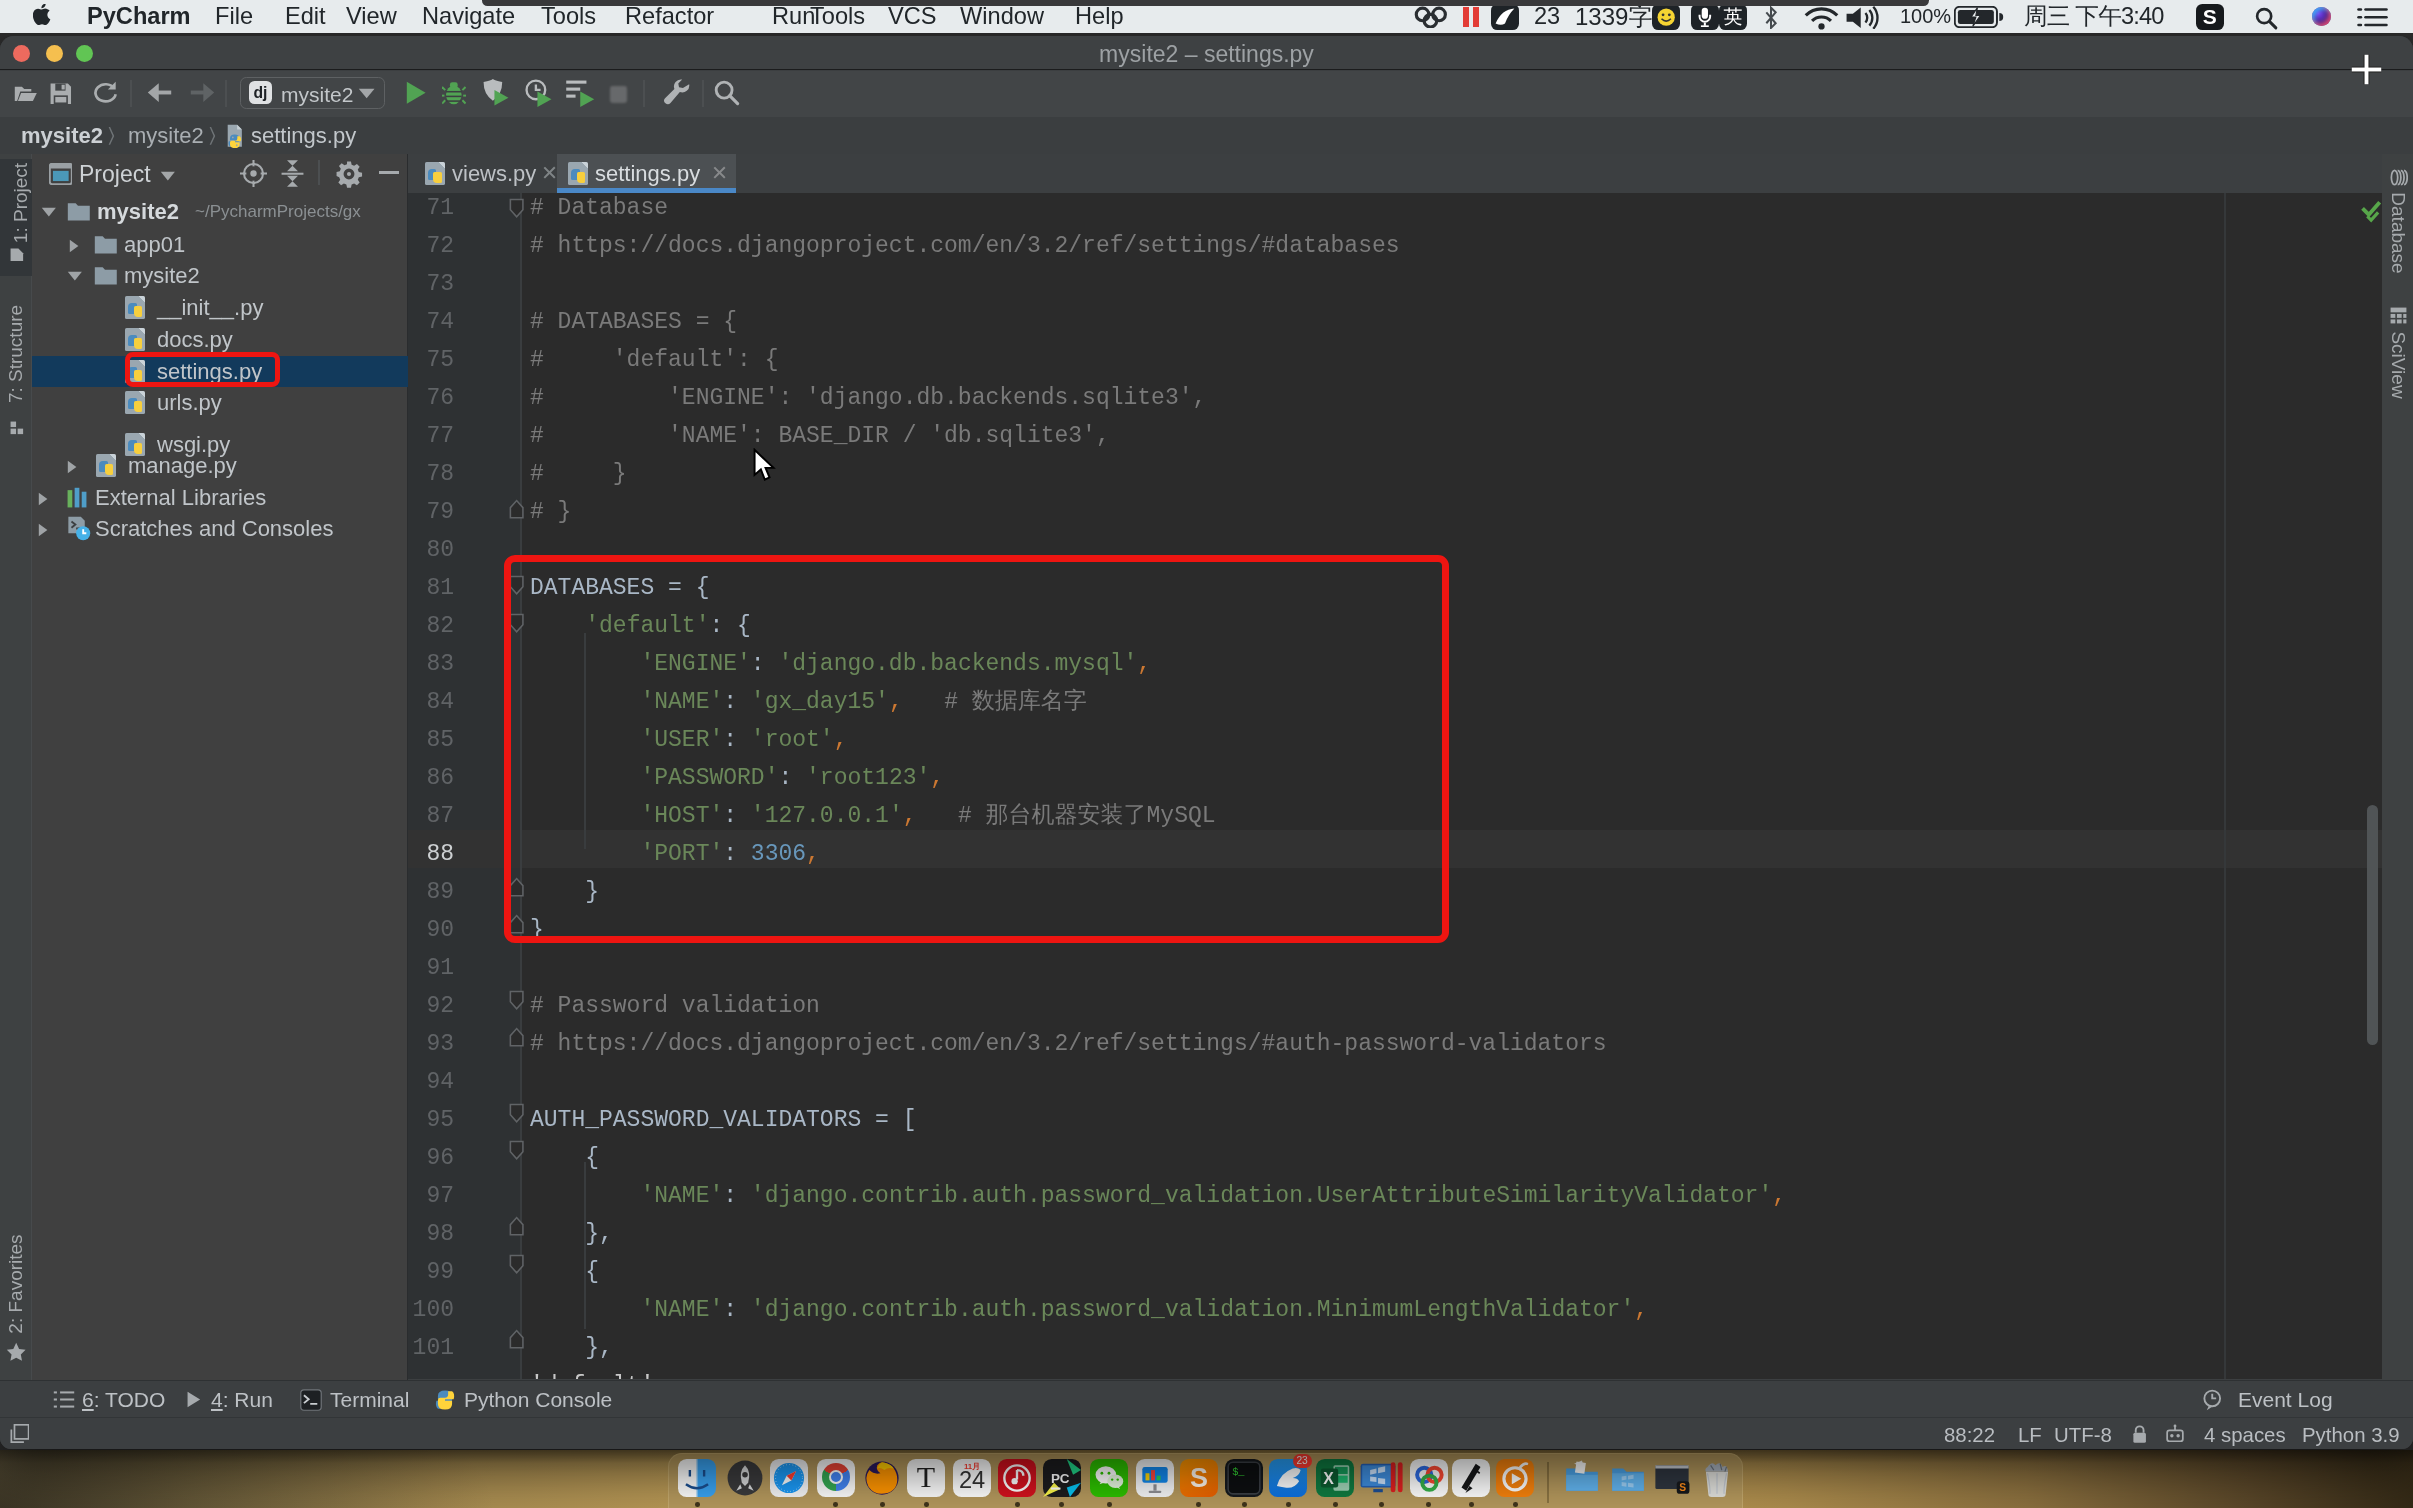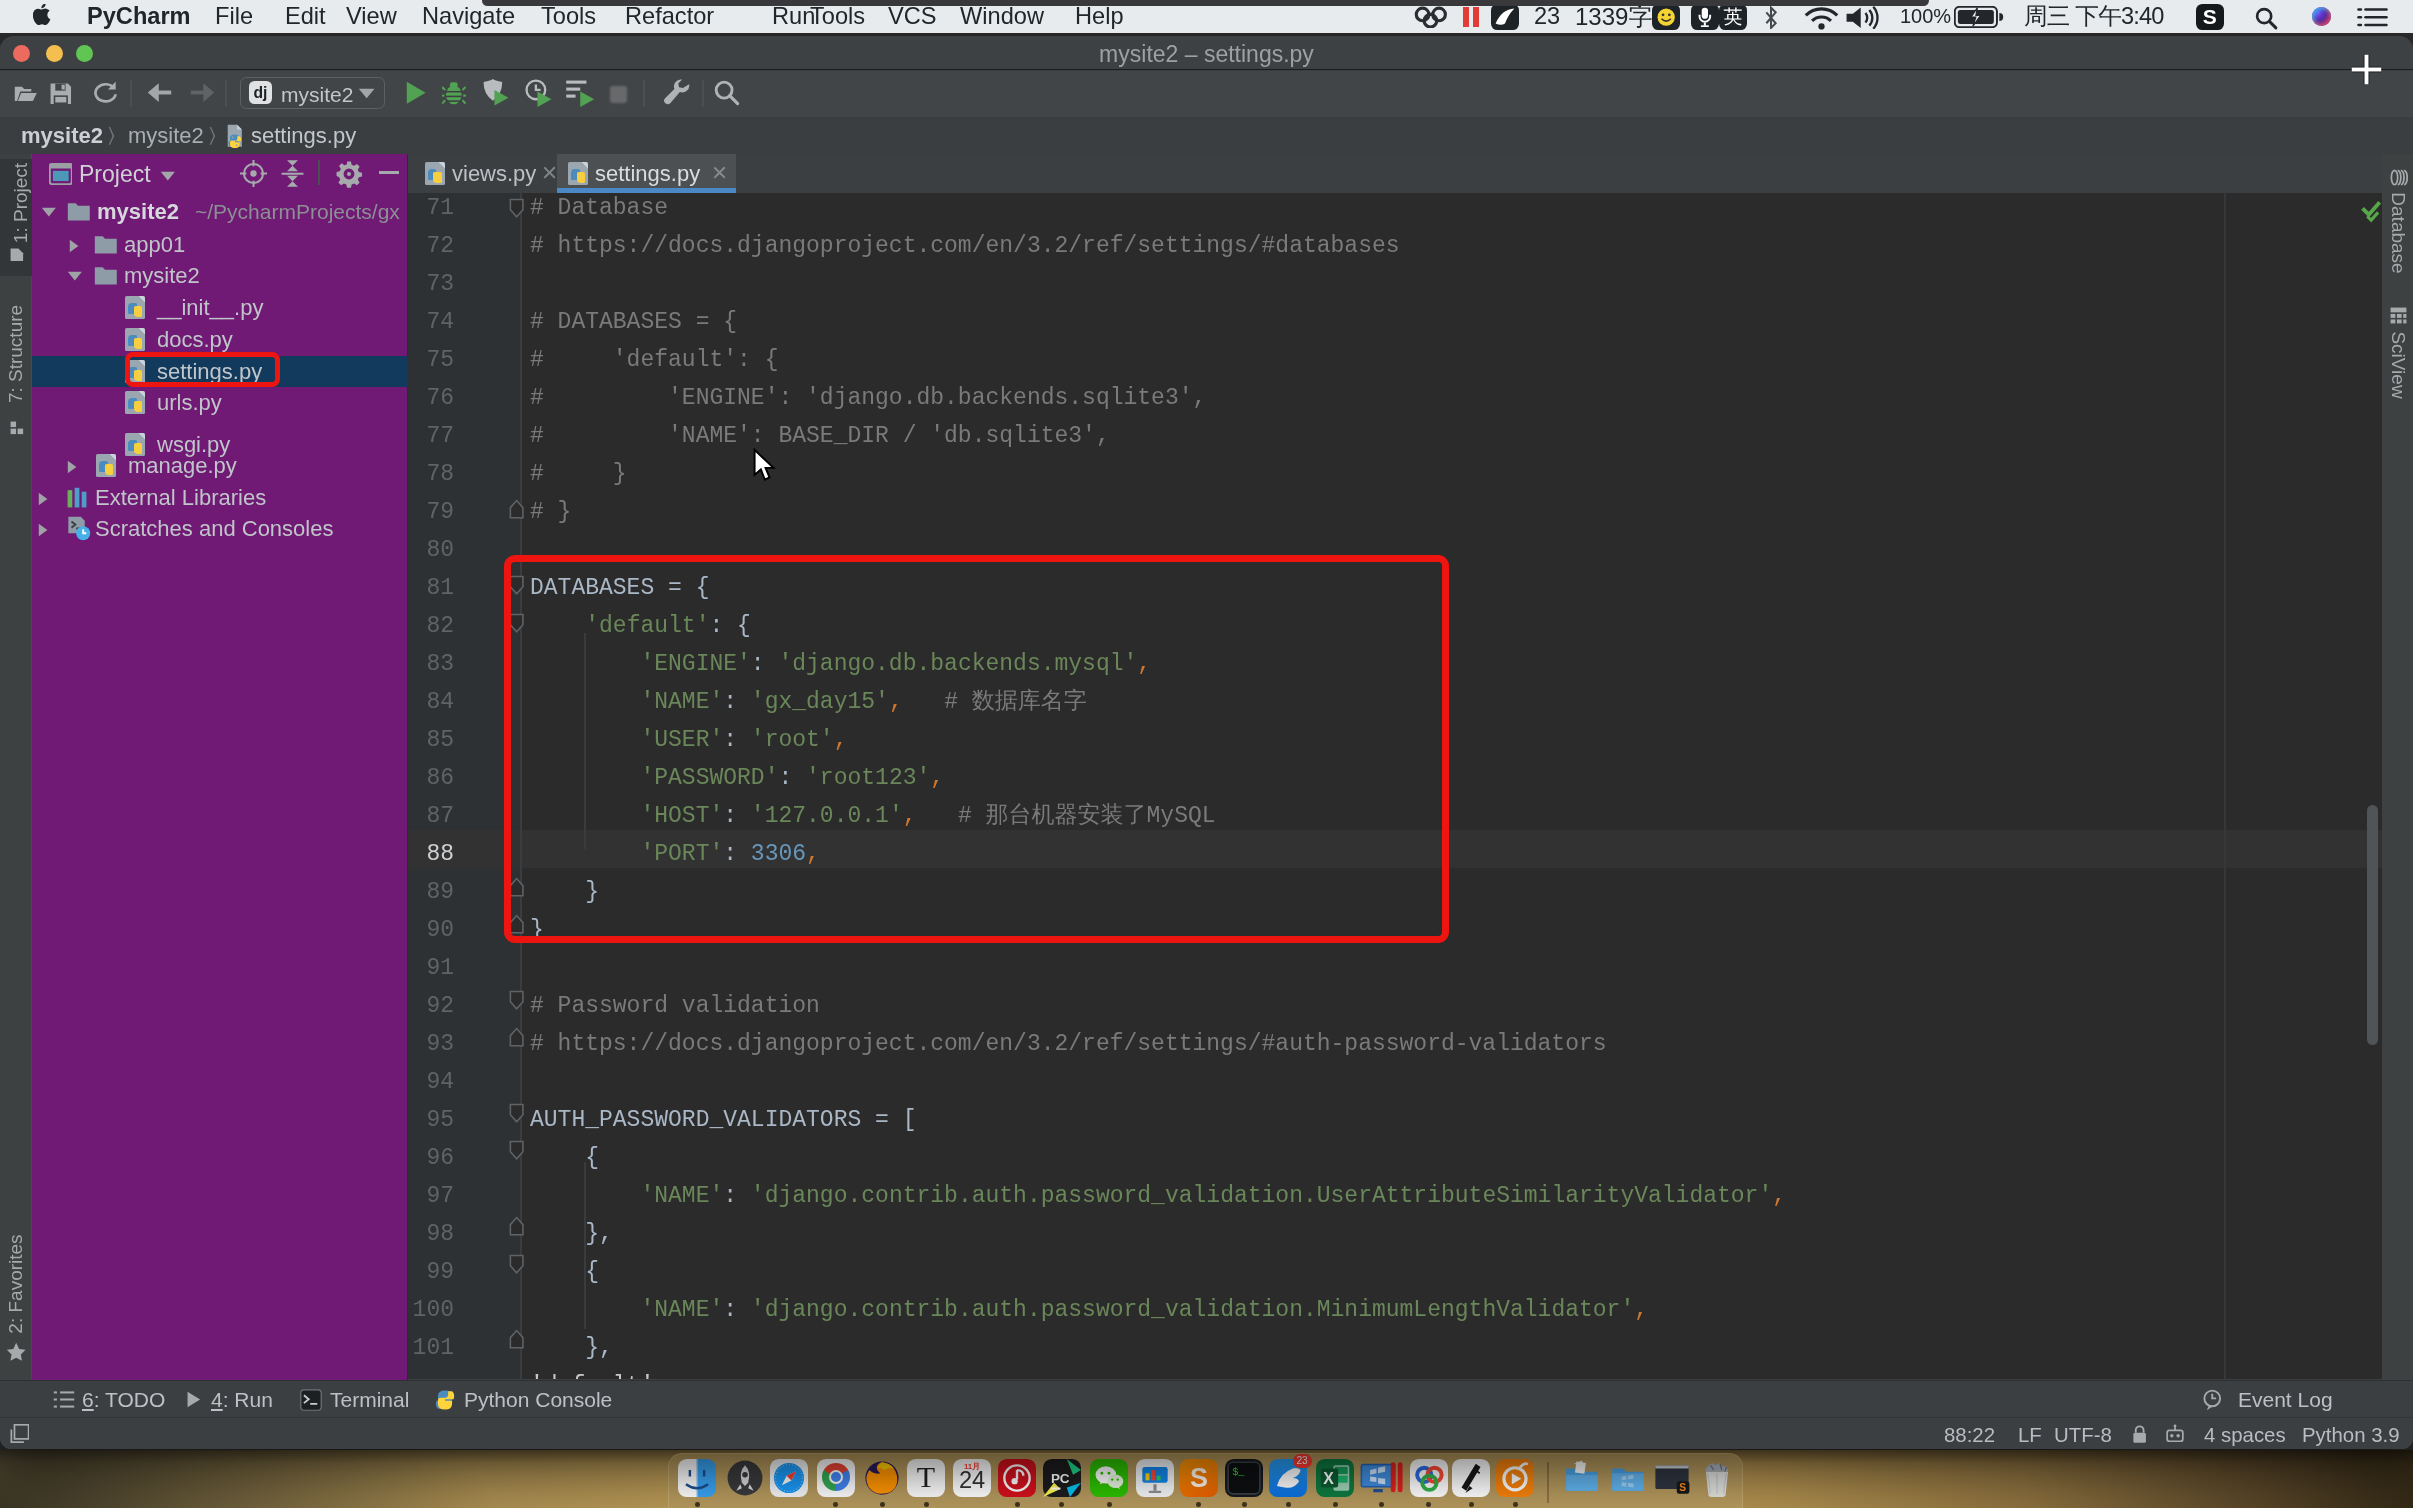--- a/index.html
+++ b/index.html
@@ -19,21 +19,21 @@
 #titlebar{left:0;top:36px;width:2413px;height:34px;background:#3e4143;border-radius:14px 14px 0 0;border-bottom:1.6px solid #1b1c1d}
 .tl{position:absolute;top:45px;width:17.3px;height:17.3px;border-radius:50%}
 #title{left:0;top:41px;width:2413px;text-align:center;color:#9da1a4;font-size:23px}
 #toolbar{left:0;top:71px;width:2413px;height:46px;background:#424547}
 #crumbs{left:0;top:117px;width:2413px;height:37px;background:#3b3e40;font-size:23px;color:#a9aeb2;line-height:37px}
 
 #lstripe{left:0;top:154px;width:32px;height:1226px;background:#3e4142;border-right:0.8px solid #474a4c}
 #rstripe{left:2381px;top:154px;width:32px;height:1226px;background:#3e4142;border-left:0.8px solid #474a4c}
 .vtextL{position:absolute;transform:rotate(-90deg);transform-origin:center;color:#a6aaad;font-size:19px;white-space:nowrap}
 .vtextR{position:absolute;transform:rotate(90deg);transform-origin:center;color:#a6aaad;font-size:19px;white-space:nowrap}
-#panel{left:32px;top:154px;width:376px;height:1226px;background:#701a75;border-right:0.8px solid #2a2c2e}
+#panel{left:32px;top:154px;width:376px;height:1226px;background:#404040;border-right:0.8px solid #2a2c2e}
 #phead{position:absolute;left:0;top:0;width:376px;height:39px;color:#ced2d5;font-size:23px}
 #tree{position:absolute;left:0;top:0;width:376px;font-size:22px;color:#c0c5c9;white-space:nowrap}
 .trow{position:absolute;height:31px;line-height:31px;left:0;width:376px}
 .sel{background:#123a5c}
 .pyic{position:absolute;top:3.9px;width:20.4px;height:23.6px;background:linear-gradient(225deg,#c9d2d8 0 4.7px,#9aa7b0 4.7px);border-radius:1.6px}
 .pyic::before{content:"";position:absolute;left:3.1px;top:7px;width:8.6px;height:11px;background:#4b8bbe;border-radius:3.9px 1.6px 1.6px 1.6px}
 .pyic::after{content:"";position:absolute;left:8.6px;top:10.2px;width:8.6px;height:11px;background:#f7cf3e;border-radius:1.6px 1.6px 1.6px 3.9px}
 
 #edarea{left:408px;top:154px;width:1974px;height:1226px;background:#3c3f41}
 #editor{position:absolute;left:0;top:39px;width:1974px;height:1186px;background:#2b2b2b;overflow:hidden}
@@ -389,21 +389,21 @@
   <div id="tree">
     <div class="trow" style="top:42px">
         <svg class="abs" style="left:8.6px;top:11px" width="15.7" height="10.2" viewBox="0 0 20 13">
           <path fill="#9fa3a6" d="M1 1 h18 l-9 11z"></path>
         </svg>
         <svg class="abs" style="left:35px;top:4.7px" width="23.6" height="20.4" viewBox="0 0 30 26">
           <path fill="#90a959" d="M1 3 h10 l3 3 h15 v19 H1z" fill-opacity="0"></path>
           <path fill="#8d9ca6" d="M1 3 h10 l3 3 h15 v19 H1z"></path>
         </svg>
         <span class="abs" style="left:65px;font-weight:bold;color:#d5d9dc">mysite2</span>
-        <span class="abs" style="left:163px;color:#8b9093;font-size:21px">~/PycharmProjects/gx</span>
+        <span class="abs" style="left:163px;color:#8b9093;font-size:17px">~/PycharmProjects/gx</span>
       </div>
     <div class="trow" style="top:75px">
         <svg class="abs" style="left:37px;top:10.2px" width="10.2" height="14" viewBox="0 0 13 18">
           <path fill="#9fa3a6" d="M1 1 l11 8 -11 8z"></path>
         </svg>
         <svg class="abs" style="left:62px;top:4.7px" width="23.6" height="20.4" viewBox="0 0 30 26">
           <path fill="#8d9ca6" d="M1 3 h10 l3 3 h15 v19 H1z"></path>
         </svg>
         <span class="abs" style="left:92px">app01</span>
       </div>

